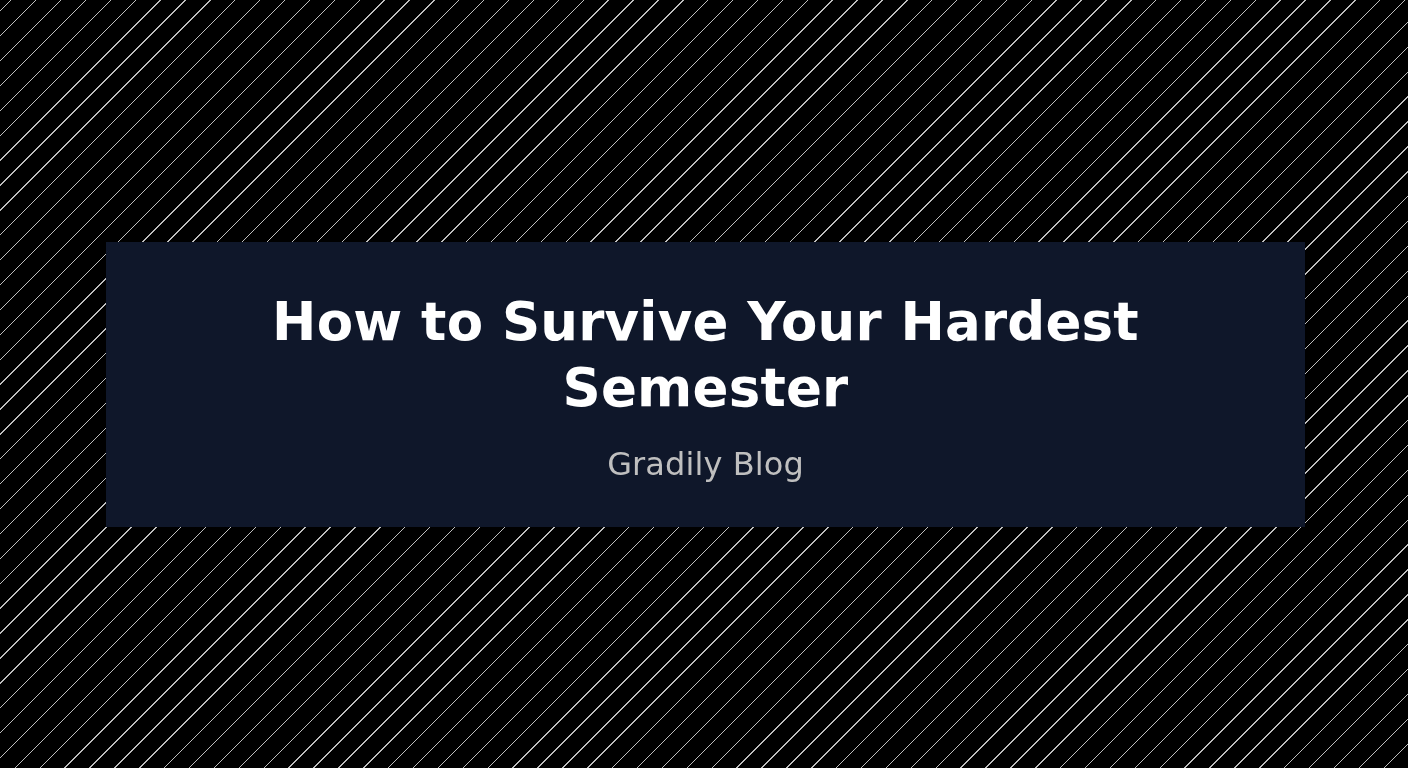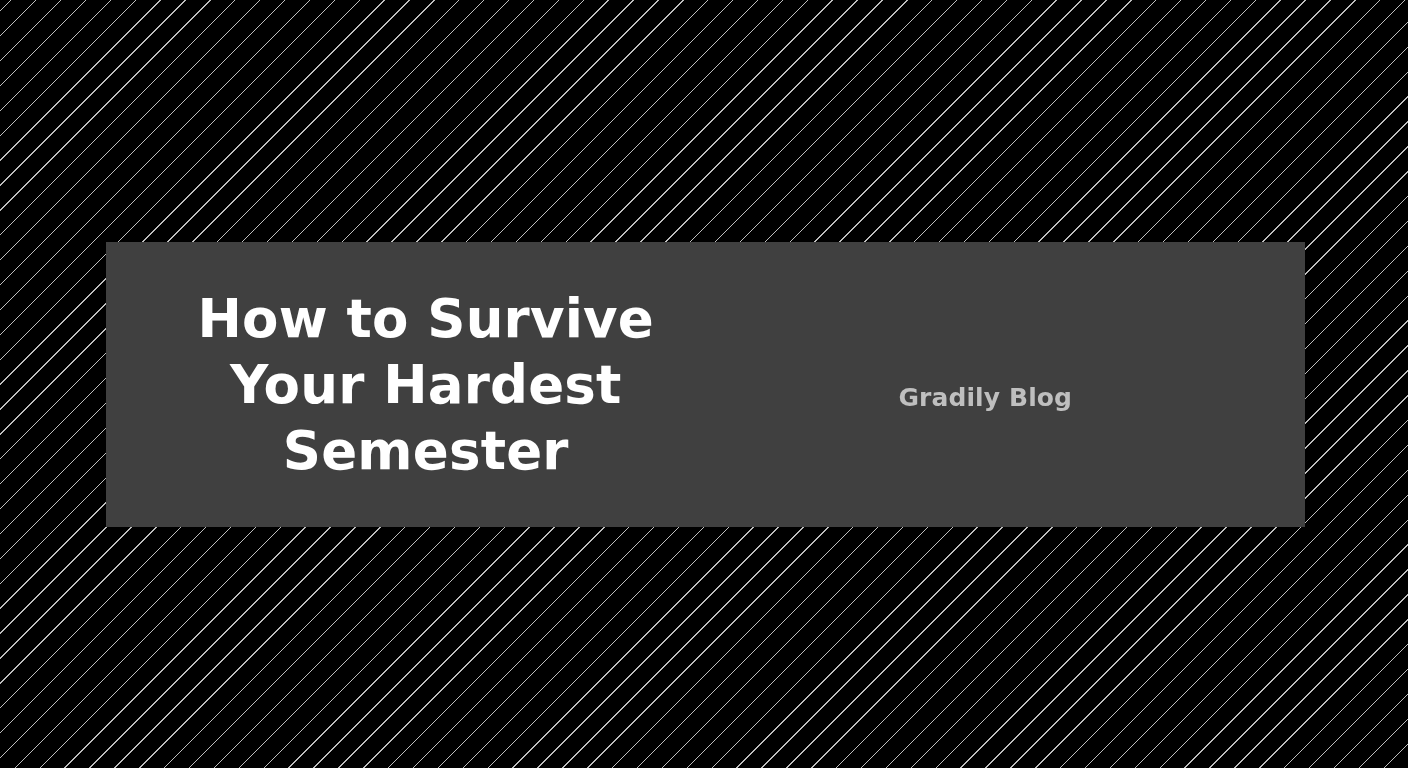--- a/index.html
+++ b/index.html
@@ -36,22 +36,23 @@
     );
   }
 
   
   #title-panel {
     position: absolute;
     left: 106px;
     top: 242px;
     width: 1199px;
     height: 285px;
-    background: #404040;
+    background: #0f172a;
     display: flex;
+    flex-direction: column;
     align-items: center;
     justify-content: center;
     box-sizing: border-box;
     padding: 0 40px;
   }
 
   #panel-title {
     margin: 0;
     width: 100%;
     text-align: center;
@@ -63,22 +64,22 @@
     max-width: 880px;
     word-wrap: break-word;
   }
 
   #panel-subtitle {
     margin: 0;
     margin-top: 26px;
     width: 100%;
     text-align: center;
     color: #bfbfbf;
-    font-size: 25px;
-    font-weight: 700;
+    font-size: 32px;
+    font-weight: 400;
     line-height: 34px;
     letter-spacing: 0.1px;
   }
 </style>
 </head>
 <body>
 
 <div id="canvas">
 
   <div id="stripe-backdrop"></div>

